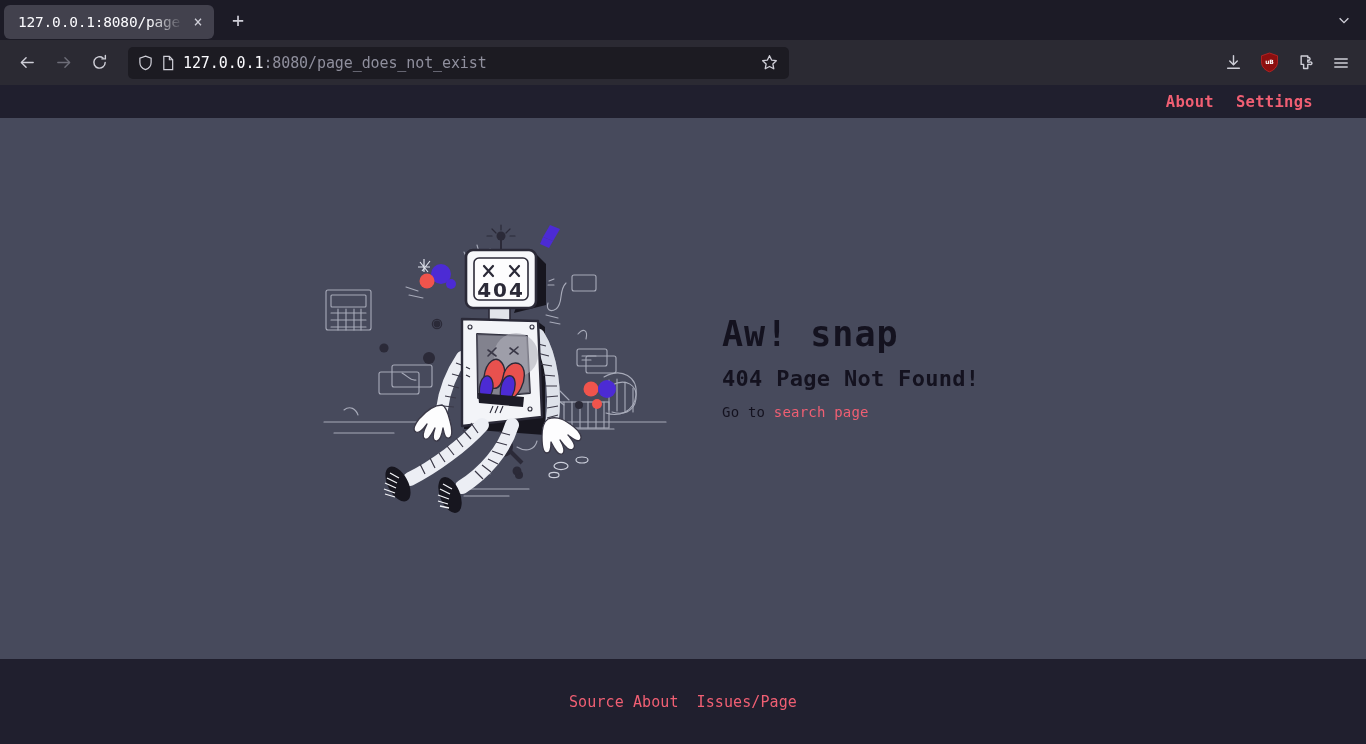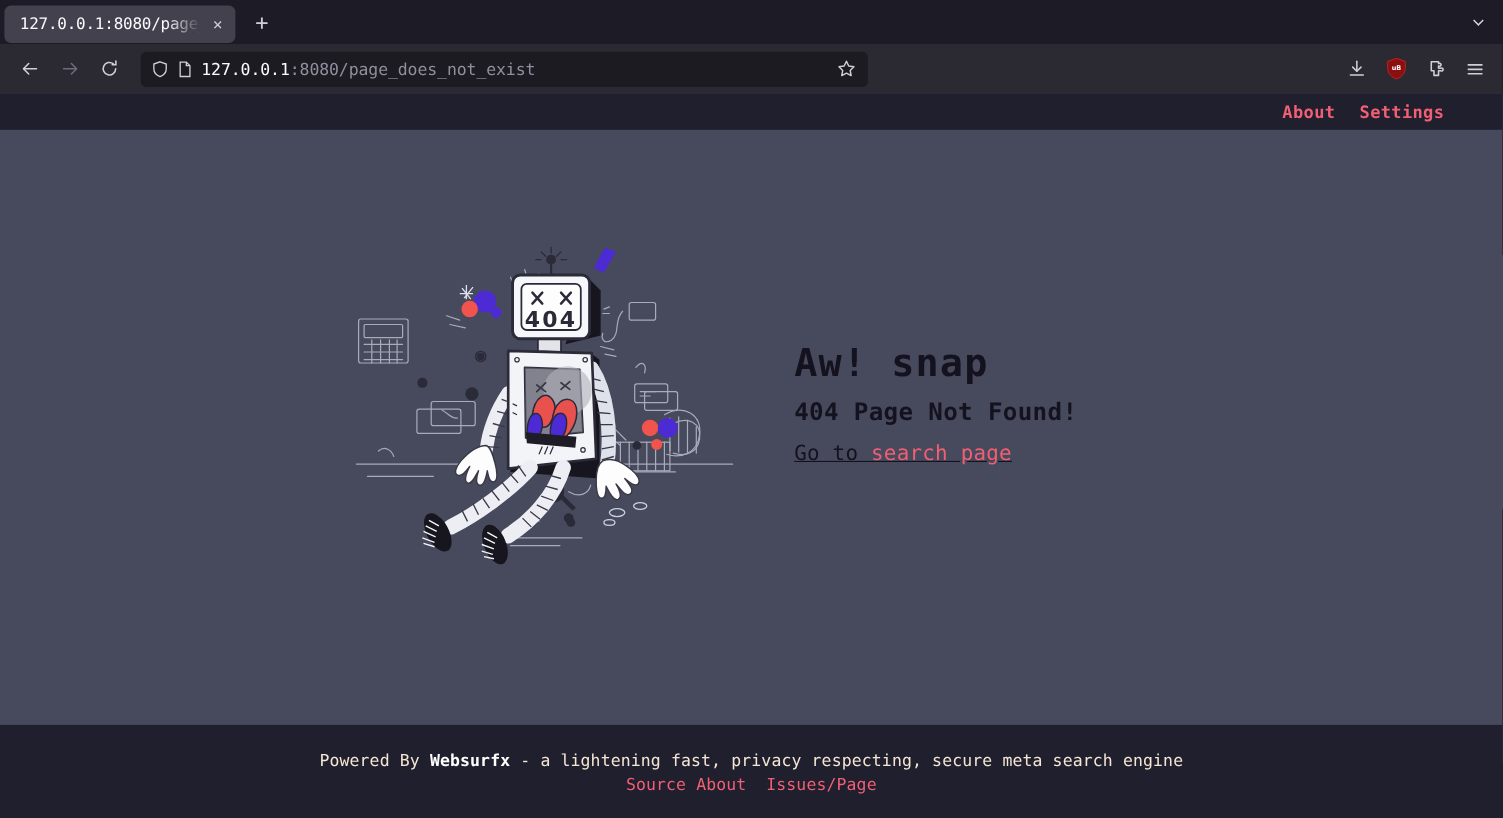--- a/index.html
+++ b/index.html
@@ -211,24 +211,23 @@
 
   .msg-sub {
     font-size: 22px;
     font-weight: bold;
     color: #14121f;
     letter-spacing: 0.3px;
     margin-bottom: 13px;
   }
 
   .msg-goto {
-    font-size: 19px;
+    font-size: 14px;
     color: #14121f;
     letter-spacing: 0.2px;
-    text-decoration: underline;
   }
   .msg-goto a {
     color: #f05f73;
     text-decoration: none;
   }
 
   
   .site-footer {
     height: 85px;
     background: #201f2e;
@@ -521,20 +520,19 @@
 
     <div class="message">
       <div class="msg-title">Aw! snap</div>
       <div class="msg-sub">404 Page Not Found!</div>
       <div class="msg-goto"><span>Go to </span><a href="#">search page</a></div>
     </div>
 
   </div>
 
   <div class="site-footer">
-    <div class="footer-line"><span>Powered By </span><b>Websurfx</b><span> - a lightening fast, privacy respecting, secure meta search engine</span></div>
     <div class="footer-links">
       <a href="#">Source About</a>
       <a href="#">Issues/Page</a>
     </div>
   </div>
 
 </div>
 
 </body></html>

